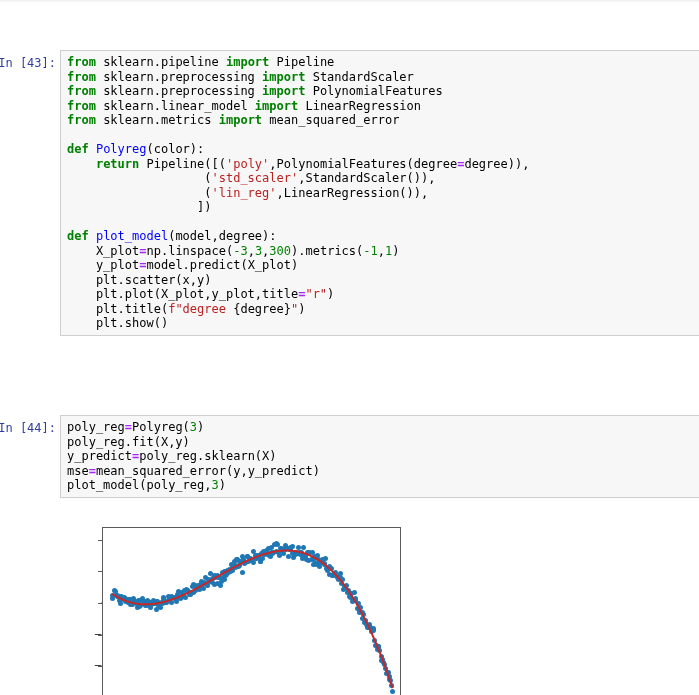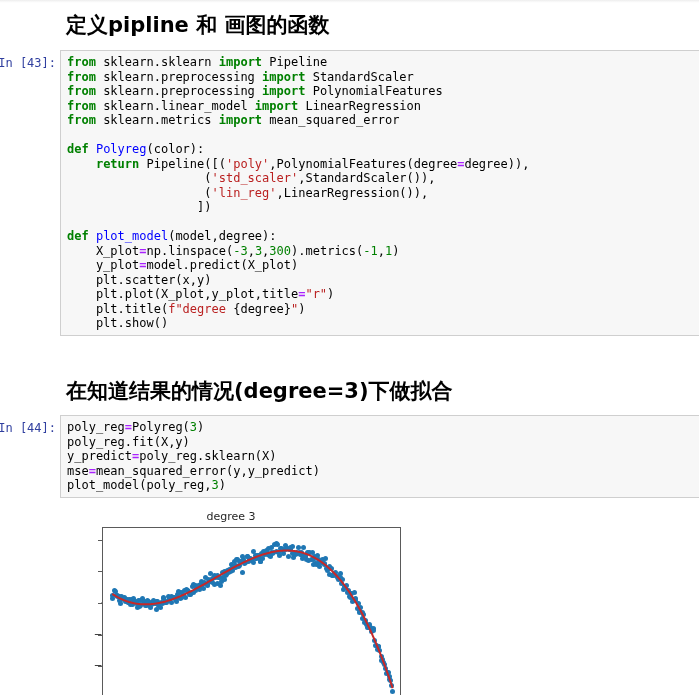--- a/index.html
+++ b/index.html
@@ -136,58 +136,55 @@
   }
   #fit-curve { position: absolute; left: 0; top: 0; }
 </style>
 </head>
 <body>
 
 <div id="page">
 
   <div class="top-rule"></div>
 
-  <div class="md-heading" id="heading-1">定义pipline 和 画图的函数</div>
 
   <div class="prompt" id="prompt-43">In [43]:</div>
   <div class="code-cell" id="cell-43">
-      <div class="code-line"><span class="k">from</span><span class="nm"> sklearn.sklearn </span><span class="k">import</span><span class="nm"> Pipeline</span></div>
+      <div class="code-line"><span class="k">from</span><span class="nm"> sklearn.pipeline </span><span class="k">import</span><span class="nm"> Pipeline</span></div>
       <div class="code-line"><span class="k">from</span><span class="nm"> sklearn.preprocessing </span><span class="k">import</span><span class="nm"> StandardScaler</span></div>
       <div class="code-line"><span class="k">from</span><span class="nm"> sklearn.preprocessing </span><span class="k">import</span><span class="nm"> PolynomialFeatures</span></div>
       <div class="code-line"><span class="k">from</span><span class="nm"> sklearn.linear_model </span><span class="k">import</span><span class="nm"> LinearRegression</span></div>
       <div class="code-line"><span class="k">from</span><span class="nm"> sklearn.metrics </span><span class="k">import</span><span class="nm"> mean_squared_error</span></div>
       <div class="code-line blank">&nbsp;</div>
       <div class="code-line"><span class="k">def</span><span class="nm"> </span><span class="fn">Polyreg</span><span class="nm">(color):</span></div>
       <div class="code-line"><span class="nm">    </span><span class="k">return</span><span class="nm"> Pipeline([(</span><span class="s">'poly'</span><span class="nm">,PolynomialFeatures(degree</span><span class="o">=</span><span class="nm">degree)),</span></div>
       <div class="code-line"><span class="nm">                   (</span><span class="s">'std_scaler'</span><span class="nm">,StandardScaler()),</span></div>
       <div class="code-line"><span class="nm">                   (</span><span class="s">'lin_reg'</span><span class="nm">,LinearRegression()),</span></div>
       <div class="code-line"><span class="nm">                  ])</span></div>
       <div class="code-line blank">&nbsp;</div>
       <div class="code-line"><span class="k">def</span><span class="nm"> </span><span class="fn">plot_model</span><span class="nm">(model,degree):</span></div>
       <div class="code-line"><span class="nm">    X_plot</span><span class="o">=</span><span class="nm">np.linspace(</span><span class="n">-3</span><span class="nm">,</span><span class="n">3</span><span class="nm">,</span><span class="n">300</span><span class="nm">).metrics(</span><span class="n">-1</span><span class="nm">,</span><span class="n">1</span><span class="nm">)</span></div>
       <div class="code-line"><span class="nm">    y_plot</span><span class="o">=</span><span class="nm">model.predict(X_plot)</span></div>
       <div class="code-line"><span class="nm">    plt.scatter(x,y)</span></div>
       <div class="code-line"><span class="nm">    plt.plot(X_plot,y_plot,title</span><span class="o">=</span><span class="s">"r"</span><span class="nm">)</span></div>
       <div class="code-line"><span class="nm">    plt.title(</span><span class="s">f"degree </span><span class="nm">{degree}</span><span class="s">"</span><span class="nm">)</span></div>
       <div class="code-line"><span class="nm">    plt.show()</span></div>
     </div>
 
-  <div class="md-heading" id="heading-2">在知道结果的情况(degree=3)下做拟合</div>
 
   <div class="prompt" id="prompt-44">In [44]:</div>
   <div class="code-cell" id="cell-44">
       <div class="code-line"><span class="nm">poly_reg</span><span class="o">=</span><span class="nm">Polyreg(</span><span class="n">3</span><span class="nm">)</span></div>
       <div class="code-line"><span class="nm">poly_reg.fit(X,y)</span></div>
       <div class="code-line"><span class="nm">y_predict</span><span class="o">=</span><span class="nm">poly_reg.sklearn(X)</span></div>
       <div class="code-line"><span class="nm">mse</span><span class="o">=</span><span class="nm">mean_squared_error(y,y_predict)</span></div>
       <div class="code-line"><span class="nm">plot_model(poly_reg,</span><span class="n">3</span><span class="nm">)</span></div>
     </div>
 
   <div id="figure-output">
-    <div id="plot-title">degree 3</div>
     <div id="ytick-labels">
         <div class="ytick-label" style="top: 32.6667px;">5</div>
         <div class="ytick-mark" style="top: 39.6667px;"></div>
         <div class="ytick-label" style="top: 64.3333px;">0</div>
         <div class="ytick-mark" style="top: 71.3333px;"></div>
         <div class="ytick-label" style="top: 96px;">−5</div>
         <div class="ytick-mark" style="top: 103px;"></div>
         <div class="ytick-label" style="top: 127.667px;">−10</div>
         <div class="ytick-mark" style="top: 134.667px;"></div>
         <div class="ytick-label" style="top: 159.333px;">−15</div>

